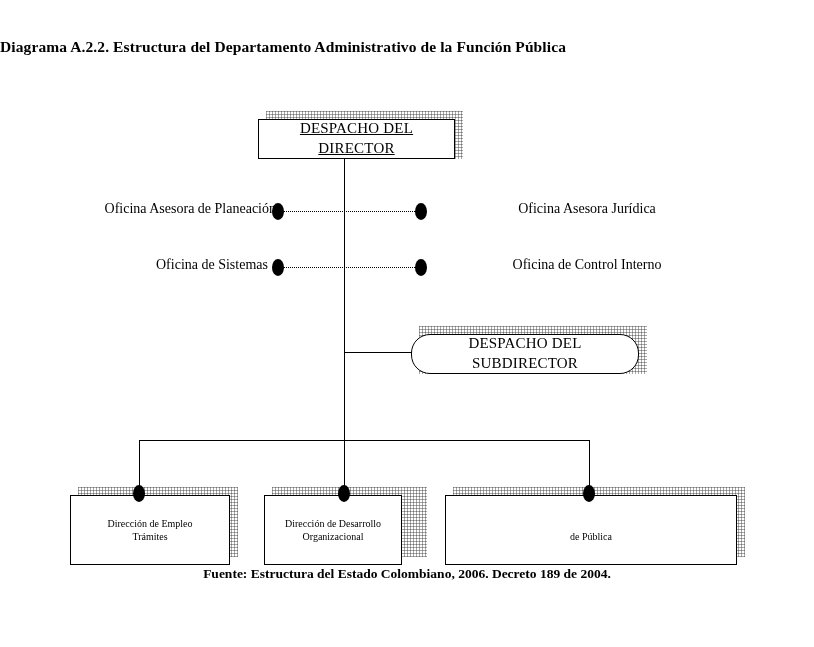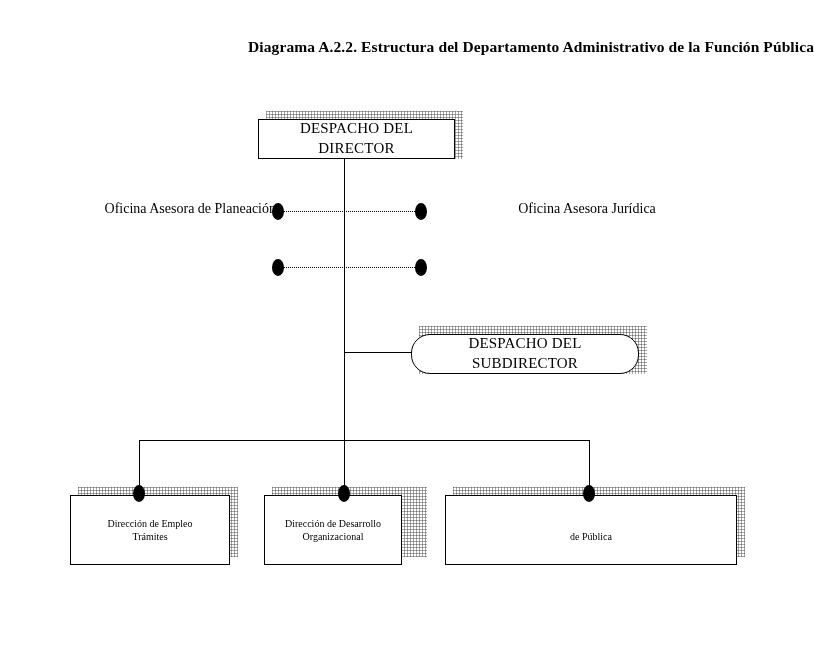--- a/index.html
+++ b/index.html
@@ -16,21 +16,21 @@
     font-family: "Liberation Serif", "DejaVu Serif", serif;
     color: #000000;
   }
 
   
   .chart-title {
     position: absolute;
     left: 0;
     top: 38px;
     width: 814px;
-    text-align: right;
+    text-align: left;
     font-size: 15.5px;
     font-weight: bold;
     letter-spacing: 0.1px;
     white-space: nowrap;
   }
 
   
   .chart-source {
     position: absolute;
     left: 0;
@@ -132,33 +132,35 @@
   <div class="line-h" style="left:139px; top:440px; width:451px;"></div>
 
   <div class="line-v" style="left:139px; top:440px; height:53px;"></div>
   <div class="line-v" style="left:344px; top:440px; height:53px;"></div>
   <div class="line-v" style="left:589px; top:440px; height:53px;"></div>
 
   <div class="line-dotted" style="left:284px; top:211px; width:137px;"></div>
   <div class="line-dotted" style="left:284px; top:267px; width:137px;"></div>
 
   <div class="node-shadow" style="left:266px; top:111px; width:197px; height:48px;"></div>
-  <div class="node-box caps" style="left:258px; top:119px; width:197px; height:40px;">
+  <div class="node-box caps" style="left:258px; top:119px; width:197px; height:40px;text-decoration:underline;">
     <span class="node-label">DESPACHO DEL DIRECTOR</span>
   </div>
 
   <div class="staff-label right-aligned" style="left:0px; top:201px; width:276px;">Oficina Asesora de Planeación</div>
   <div class="bullet" style="left:272px; top:203px;"></div>
 
   <div class="bullet" style="left:415px; top:203px;"></div>
   <div class="staff-label left-aligned" style="left:437px; top:201px; width:300px;">Oficina Asesora Jurídica</div>
 
+  <div class="staff-label left-aligned" style="left:97px; top:257px; width:230px;">Oficina de Sistemas</div>
   <div class="bullet" style="left:272px; top:259px;"></div>
 
   <div class="bullet" style="left:415px; top:259px;"></div>
+  <div class="staff-label left-aligned" style="left:437px; top:257px; width:300px;">Oficina de Control Interno</div>
 
   <div class="node-shadow" style="left:419px; top:326px; width:228px; height:48px;"></div>
   <div class="node-box caps" style="left:411px; top:334px; width:228px; height:40px;border-radius:19px;">
     <span class="node-label">DESPACHO DEL SUBDIRECTOR</span>
   </div>
 
   <div class="node-shadow" style="left:78px; top:487px; width:160px; height:70px;"></div>
   <div class="node-box title-case" style="left:70px; top:495px; width:160px; height:70px;">
     <span class="node-label">
       <span>Dirección de Empleo</span><br>
@@ -179,14 +181,15 @@
     <span class="node-label">
       <br>
       <span>de Pública</span>
     </span>
   </div>
 
   <div class="bullet" style="left:133px; top:485px;"></div>
   <div class="bullet" style="left:338px; top:485px;"></div>
   <div class="bullet" style="left:583px; top:485px;"></div>
 
+  <div class="chart-source">Fuente: Estructura del Estado Colombiano, 2006. Decreto 189 de 2004.</div>
 
 </div>
 
 </body></html>

